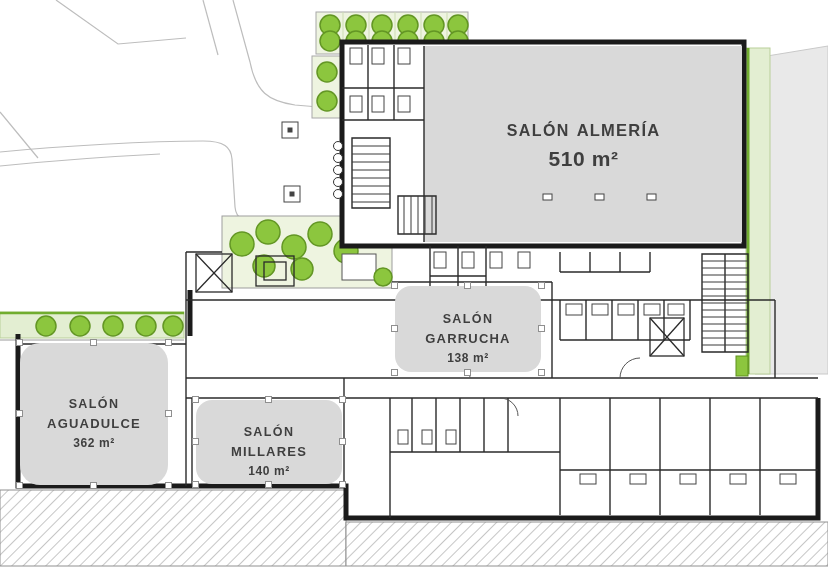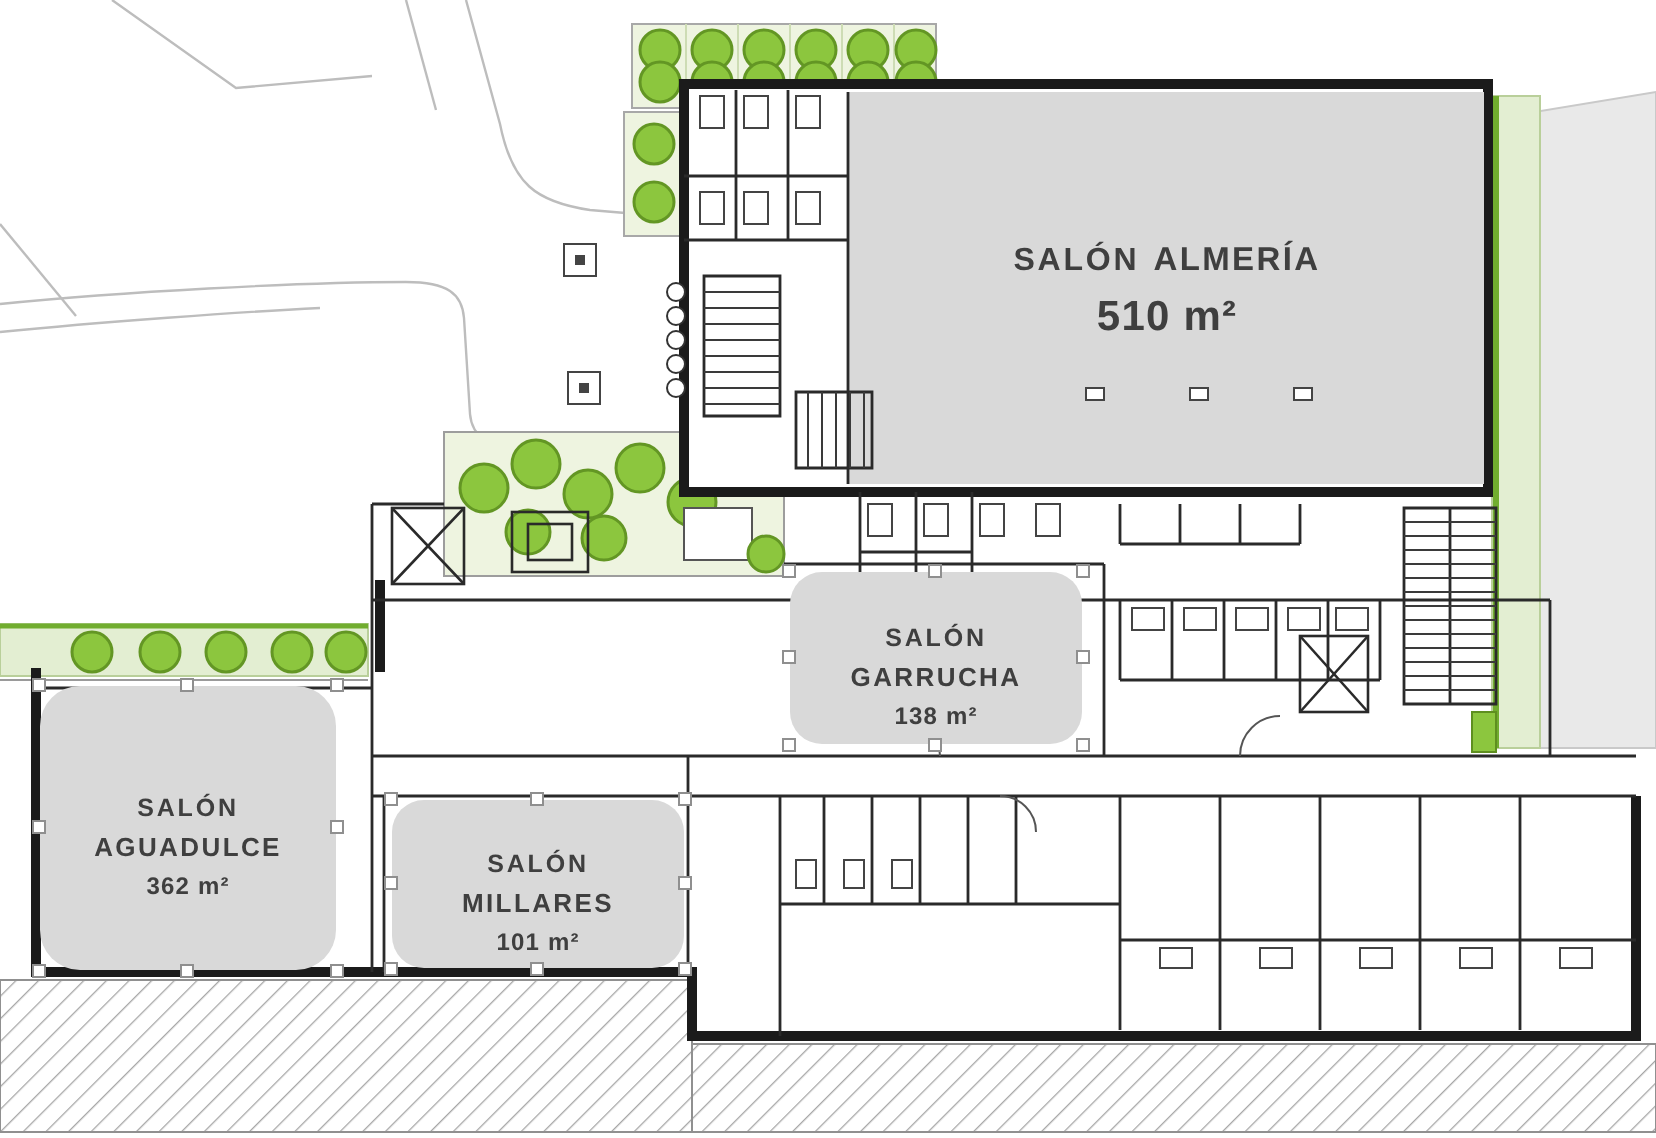--- a/index.html
+++ b/index.html
@@ -293,21 +293,21 @@
   <i class="handle h-l"></i>
       <i class="handle h-r"></i>
   <i class="handle h-bl"></i>
       <i class="handle h-b"></i>
       <i class="handle h-br"></i>
 </div>
 
 <div class="zone" style="left:196px;top:400px;width:146px;height:84px;border-radius:16px;">
   <span class="prefix">SALÓN</span>
   <span class="name">MILLARES</span>
-  <span class="area">101 m²</span>
+  <span class="area">140 m²</span>
   <i class="handle h-tl"></i>
       <i class="handle h-t"></i>
       <i class="handle h-tr"></i>
   <i class="handle h-l"></i>
       <i class="handle h-r"></i>
   <i class="handle h-bl"></i>
       <i class="handle h-b"></i>
       <i class="handle h-br"></i>
 </div>
 

